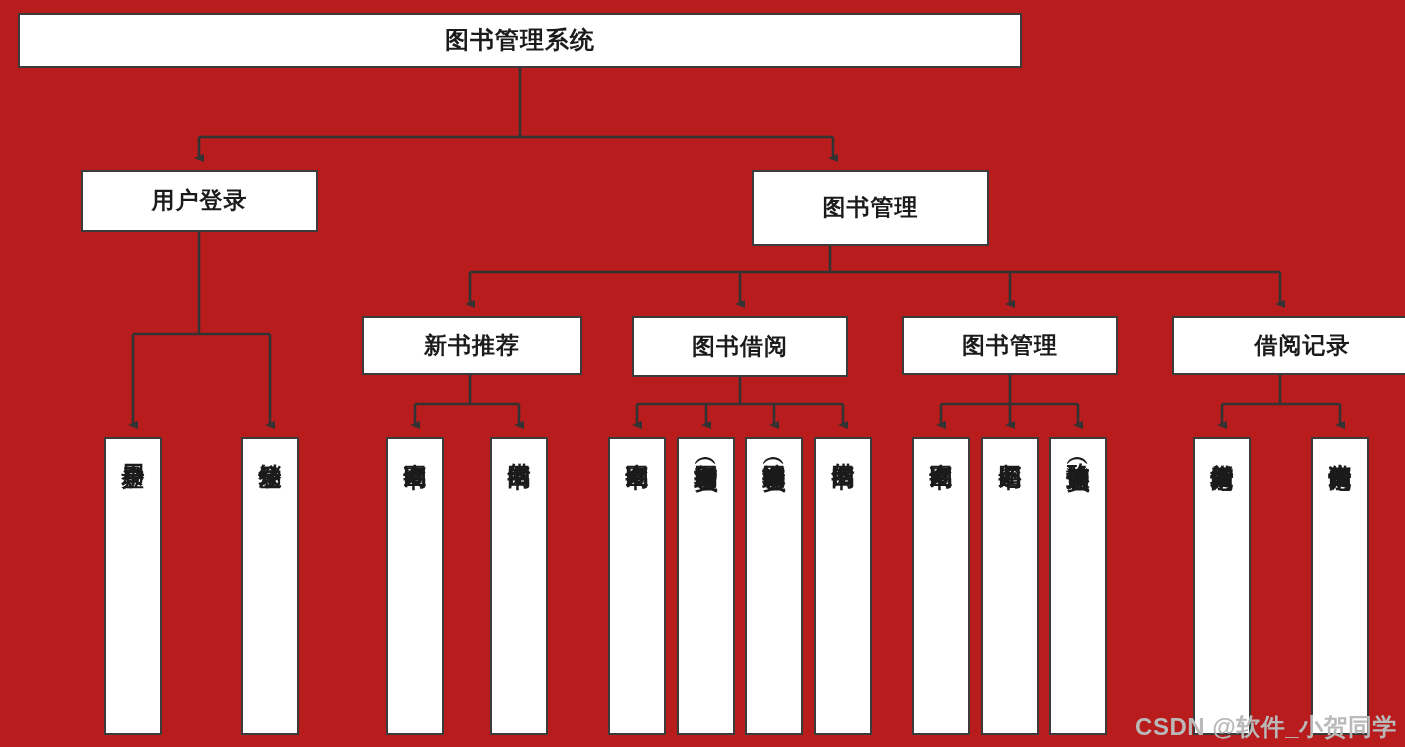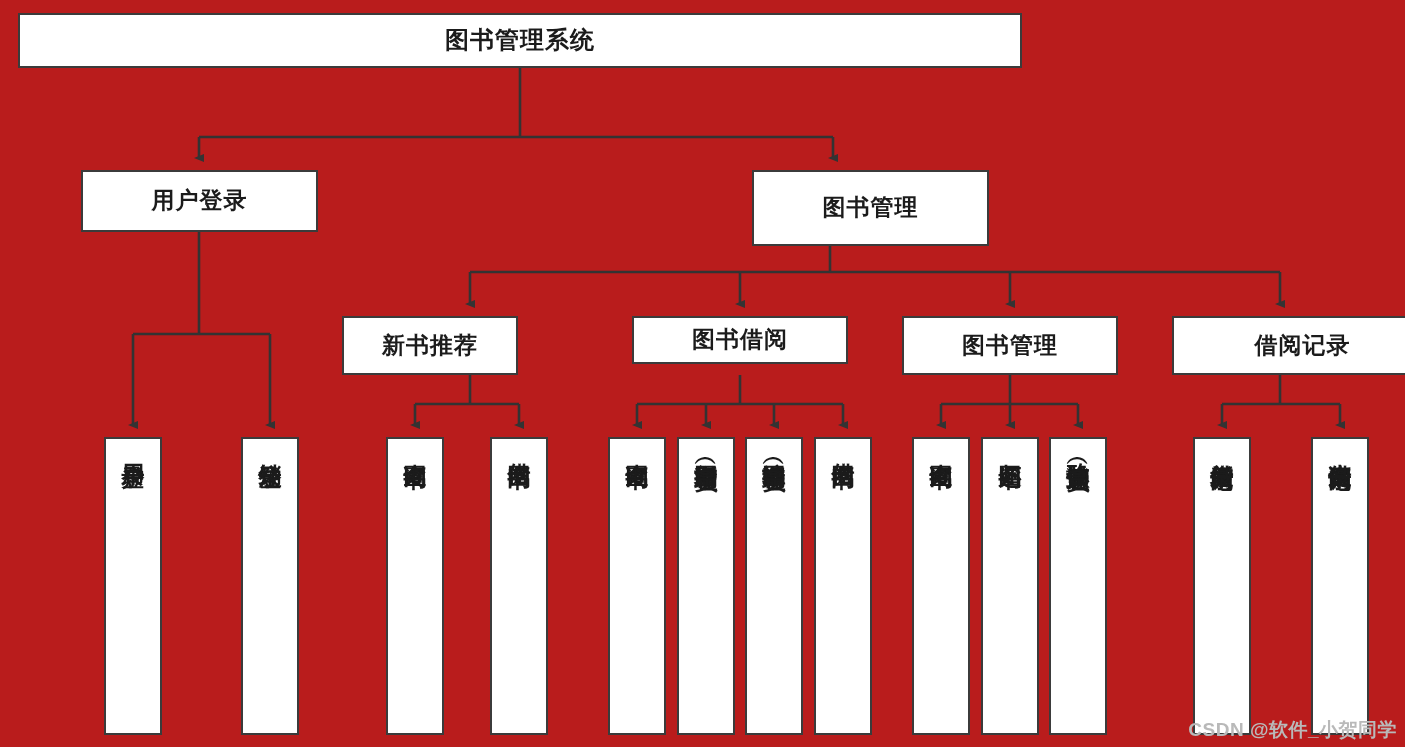--- a/index.html
+++ b/index.html
@@ -54,21 +54,21 @@
     white-space: nowrap;
     display: block;
   }
   .node.root {
     font-size: 24px;
   }
   .watermark {
     position: absolute;
     right: 8px;
     bottom: 4px;
-    font-size: 19px;
+    font-size: 24px;
     color: #b9b9b9;
     letter-spacing: 0.5px;
     white-space: nowrap;
   }
 </style>
 </head>
 <body>
 
 <div id="canvas">
 
@@ -127,25 +127,25 @@
   </div>
 
   <div class="node h" style="left:81px; top:170px; width:237px; height:62px;">
     <span>用户登录</span>
   </div>
 
   <div class="node h" style="left:711px; top:170px; width:237px; height:76px;margin-left:41px;">
     <span>图书管理</span>
   </div>
 
-  <div class="node h" style="left:342px; top:316px; width:176px; height:59px;">
+  <div class="node h" style="left:362px; top:316px; width:220px; height:59px;">
     <span>新书推荐</span>
   </div>
 
-  <div class="node h" style="left:632px; top:316px; width:216px; height:48px;">
+  <div class="node h" style="left:632px; top:316px; width:216px; height:61px;">
     <span>图书借阅</span>
   </div>
 
   <div class="node h" style="left:902px; top:316px; width:216px; height:59px;">
     <span>图书管理</span>
   </div>
 
   <div class="node h" style="left:1172px; top:316px; width:261px; height:59px;">
     <span>借阅记录</span>
   </div>

